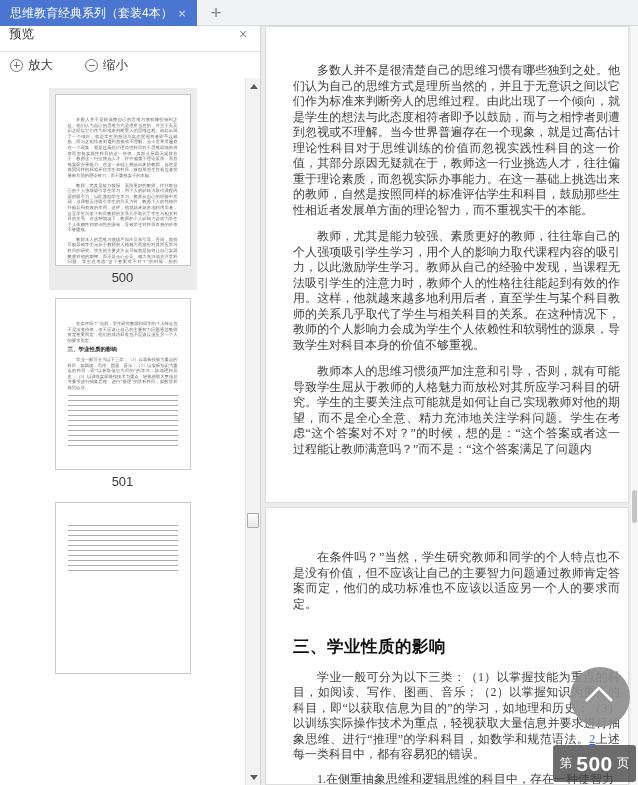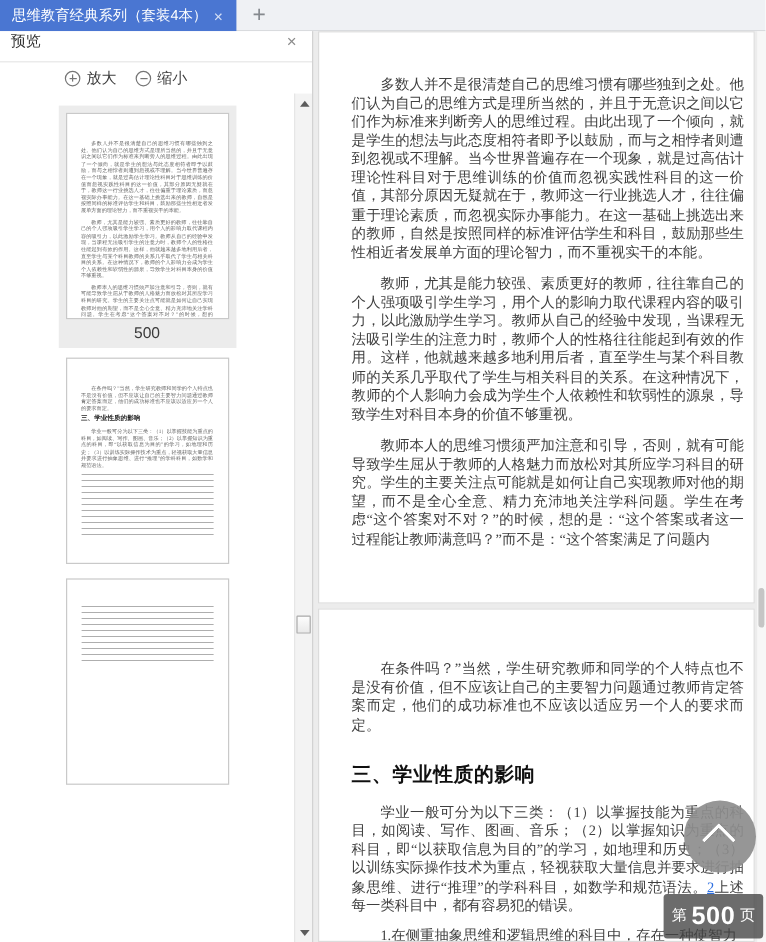--- a/index.html
+++ b/index.html
@@ -22,21 +22,21 @@
 
   
   #panel { position:absolute; left:0; top:26px; width:260px; height:759px;
     background:#fff; }
   .panel-header { position:absolute; left:0; top:0; width:260px; height:26px;
     border-bottom:1px solid #e7e7e7; display:flex; align-items:flex-start;
     padding:0 9px; }
   .panel-title { font-size:12.5px; color:#333; flex:1; }
   .panel-close { font-size:14px; color:#8b8b8b; width:16px; text-align:center; }
   .panel-tools { position:absolute; left:0; top:26px; width:260px; height:26px;
-    display:flex; align-items:center; padding:0 10px; gap:16px;margin-left:44px; }
+    display:flex; align-items:center; padding:0 10px; gap:32px; }
   .tool-btn { display:flex; align-items:center; gap:5px; font-size:12.5px;
     color:#3c3c3c; }
   .icon-circle { position:relative; width:13px; height:13px;
     border:1px solid #757575; border-radius:50%; display:inline-block; }
   .icon-circle::before { content:""; position:absolute; left:2.5px; top:5px;
     width:6px; height:1px; background:#757575; }
   .icon-circle.plus::after { content:""; position:absolute; left:5px; top:2.5px;
     width:1px; height:6px; background:#757575; }
 
   .thumb-list { position:absolute; left:0; top:52px; width:245px; height:707px;
@@ -157,20 +157,21 @@
 
       <div class="thumb-card">
         <div class="thumb-page">
           <div class="mini-text">
             <p>在条件吗？”当然，学生研究教师和同学的个人特点也不是没有价值，但不应该让自己的主要智力问题通过教师肯定答案而定，他们的成功标准也不应该以适应另一个人的要求而定。</p>
             <p class="mini-h">三、学业性质的影响</p>
             <p>学业一般可分为以下三类：（1）以掌握技能为重点的科目，如阅读、写作、图画、音乐；（2）以掌握知识为重点的科目，即“以获取信息为目的”的学习，如地理和历史；（3）以训练实际操作技术为重点，轻视获取大量信息并要求进行抽象思维、进行“推理”的学科科目，如数学和规范语法。</p>
           </div>
           <div class="mini-stripes" style="height:52px; margin-top:4px;"></div>
         </div>
+        <div class="thumb-label">501</div>
       </div>
 
 
       <div class="thumb-card">
         <div class="thumb-page">
           <div class="mini-stripes" style="height:48px; margin-top:22px;"></div>
         </div>
       </div>
 
     </div>

